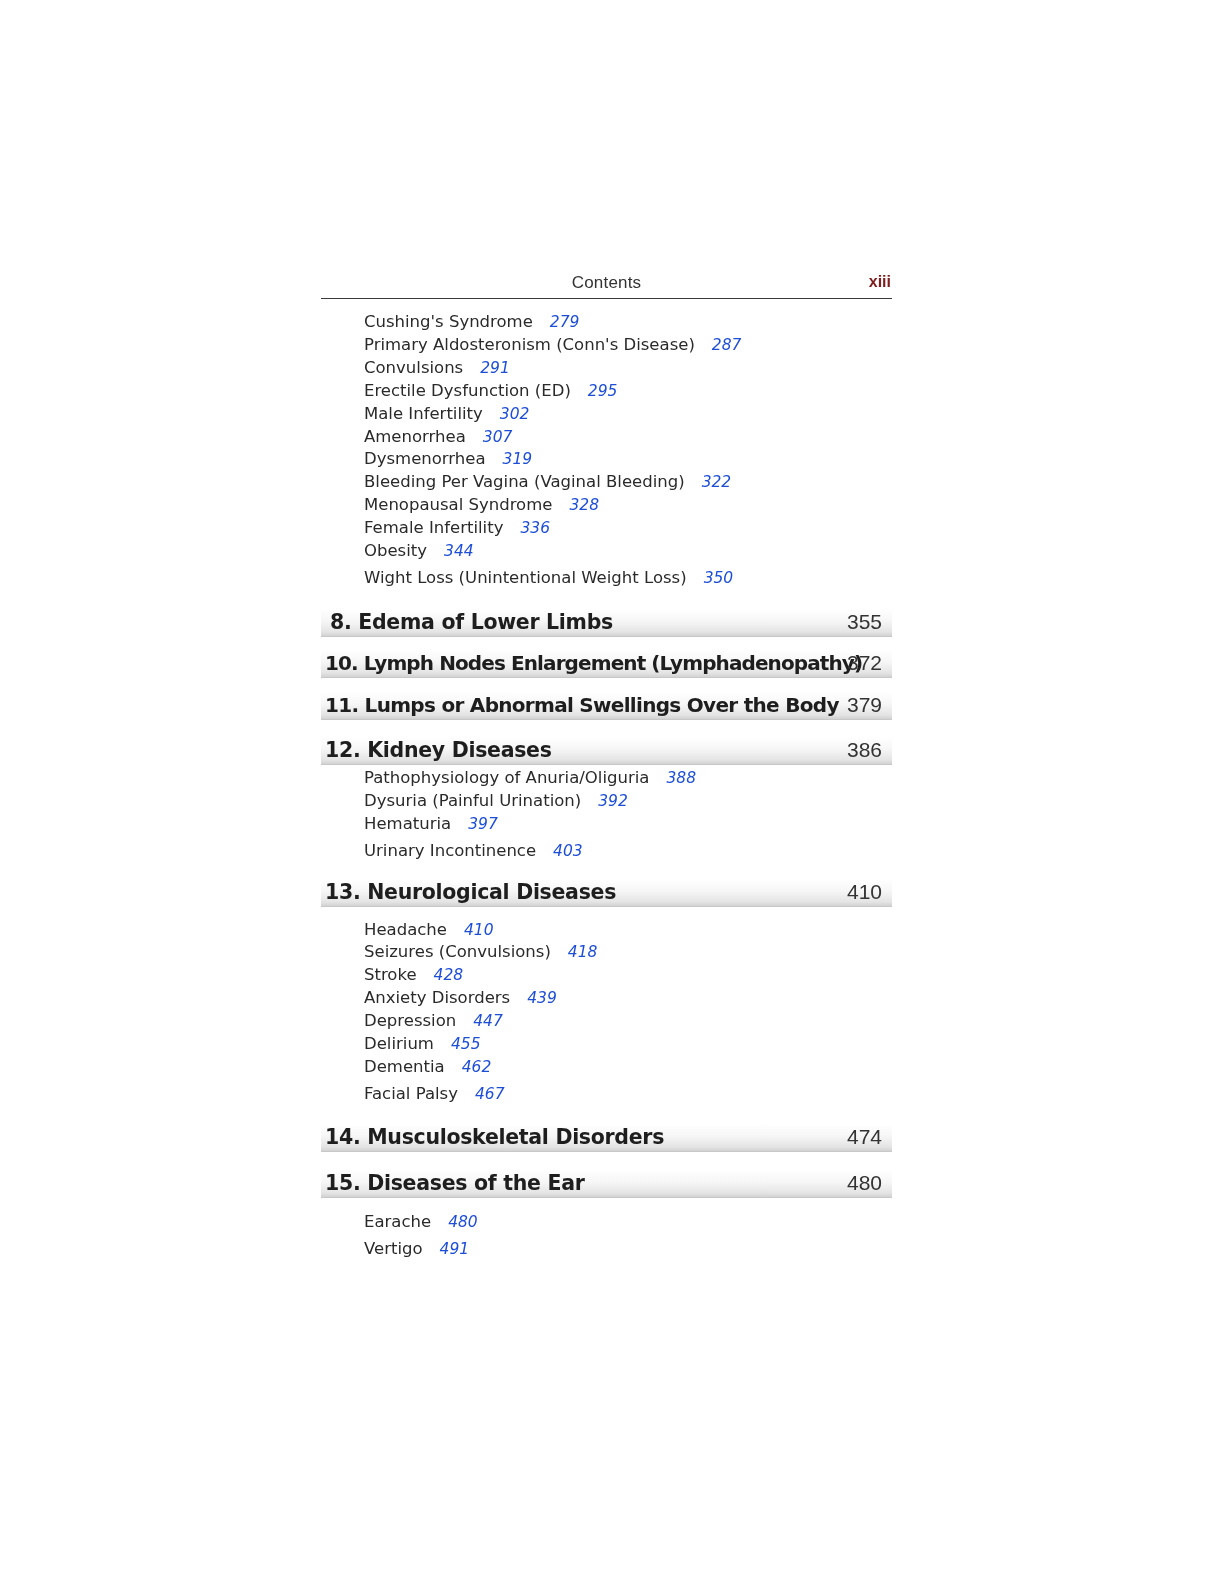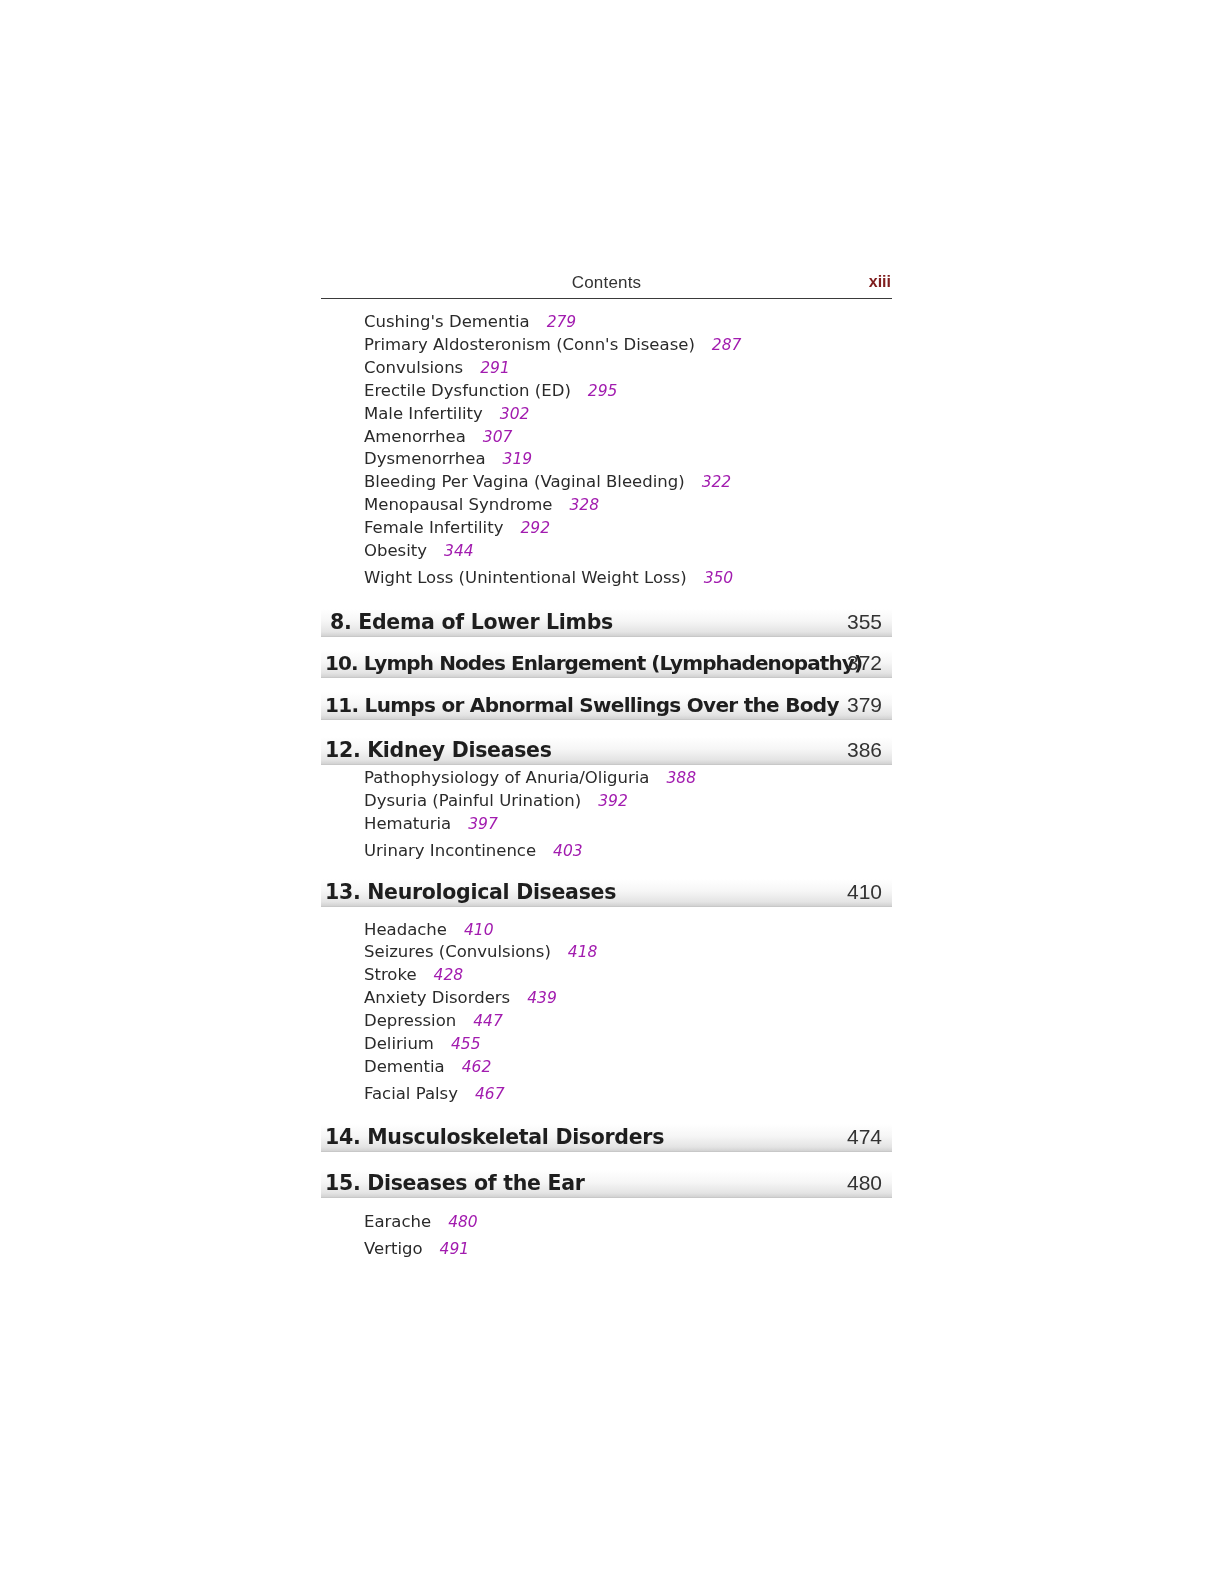--- a/index.html
+++ b/index.html
@@ -3,48 +3,48 @@
 <meta charset="utf-8">
 <style>
   html, body { margin: 0; padding: 0; background: #ffffff; }
   body { width: 1214px; height: 1571px; position: relative; overflow: hidden; font-family: "DejaVu Sans", sans-serif; color: #231f20; }
   .page { position: absolute; left: 321px; top: 270px; width: 571px; }
   .running-head { position: relative; height: 28px; border-bottom: 1.5px solid #3a3a3a; }
   .running-head .title { position: absolute; left: 0; right: 0; top: 3px; text-align: center; font-family: "Liberation Sans", sans-serif; font-size: 17px; color: #333; letter-spacing: 0.2px; }
   .running-head .folio { position: absolute; right: 1px; top: 3px; font-family: "Liberation Sans", sans-serif; font-weight: bold; font-size: 16px; color: #7f1d1d; }
   .entries { position: relative; }
   .sub { display: block; padding-left: 43px; font-family: "DejaVu Sans", sans-serif; font-size: 16.5px; line-height: 21.9px; color: #2a2a2a; white-space: nowrap; }
-  .sub .pg { font-style: italic; margin-left: 17px; font-size: 15.5px; color: #a21caf; }
+  .sub .pg { font-style: italic; margin-left: 17px; font-size: 15.5px; color: #1d4ed8; }
   .sub.gap { margin-top: 4px; }
   .chapter { position: relative; height: 27px; background: linear-gradient(to bottom, #ffffff 0%, #f6f6f6 45%, #e4e4e4 85%, #d2d2d2 100%); box-shadow: 0 1px 0 #c8c8c8; }
   .chapter .ch-title { position: absolute; left: 4px; top: 1px; font-family: "DejaVu Sans", sans-serif; font-weight: bold; font-size: 20.5px; color: #1e1e1e; white-space: nowrap; letter-spacing: -0.3px; }
   .chapter .ch-page { position: absolute; right: 10px; top: 1px; font-family: "Liberation Sans", sans-serif; font-size: 21px; color: #333; }
 </style>
 </head>
 <body>
 
 <div class="page">
   <div class="running-head">
     <span class="title">Contents</span>
     <span class="folio">xiii</span>
   </div>
 
   <div class="entries" style="padding-top:12px;">
 
     <div>
-      <span class="sub"><span>Cushing's Dementia</span><span class="pg">279</span></span>
+      <span class="sub"><span>Cushing's Syndrome</span><span class="pg">279</span></span>
       <span class="sub"><span>Primary Aldosteronism (Conn's Disease)</span><span class="pg">287</span></span>
       <span class="sub"><span>Convulsions</span><span class="pg">291</span></span>
       <span class="sub"><span>Erectile Dysfunction (ED)</span><span class="pg">295</span></span>
       <span class="sub"><span>Male Infertility</span><span class="pg">302</span></span>
       <span class="sub"><span>Amenorrhea</span><span class="pg">307</span></span>
       <span class="sub"><span>Dysmenorrhea</span><span class="pg">319</span></span>
       <span class="sub"><span>Bleeding Per Vagina (Vaginal Bleeding)</span><span class="pg">322</span></span>
       <span class="sub"><span>Menopausal Syndrome</span><span class="pg">328</span></span>
-      <span class="sub"><span>Female Infertility</span><span class="pg">292</span></span>
+      <span class="sub"><span>Female Infertility</span><span class="pg">336</span></span>
       <span class="sub"><span>Obesity</span><span class="pg">344</span></span>
       <span class="sub gap"><span>Wight Loss (Unintentional Weight Loss)</span><span class="pg">350</span></span>
     </div>
 
     <div class="chapter" style="margin-top:19px;">
       <span class="ch-title" style="left:9px;">8. Edema of Lower Limbs</span>
       <span class="ch-page">355</span>
     </div>
 
 

